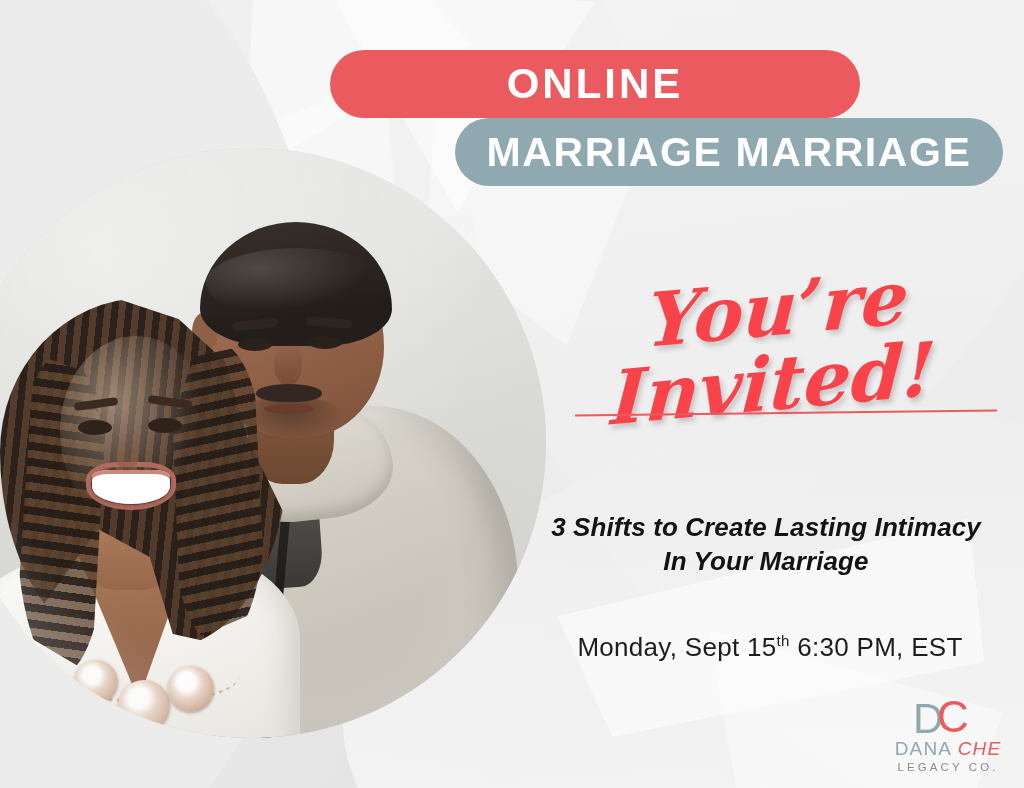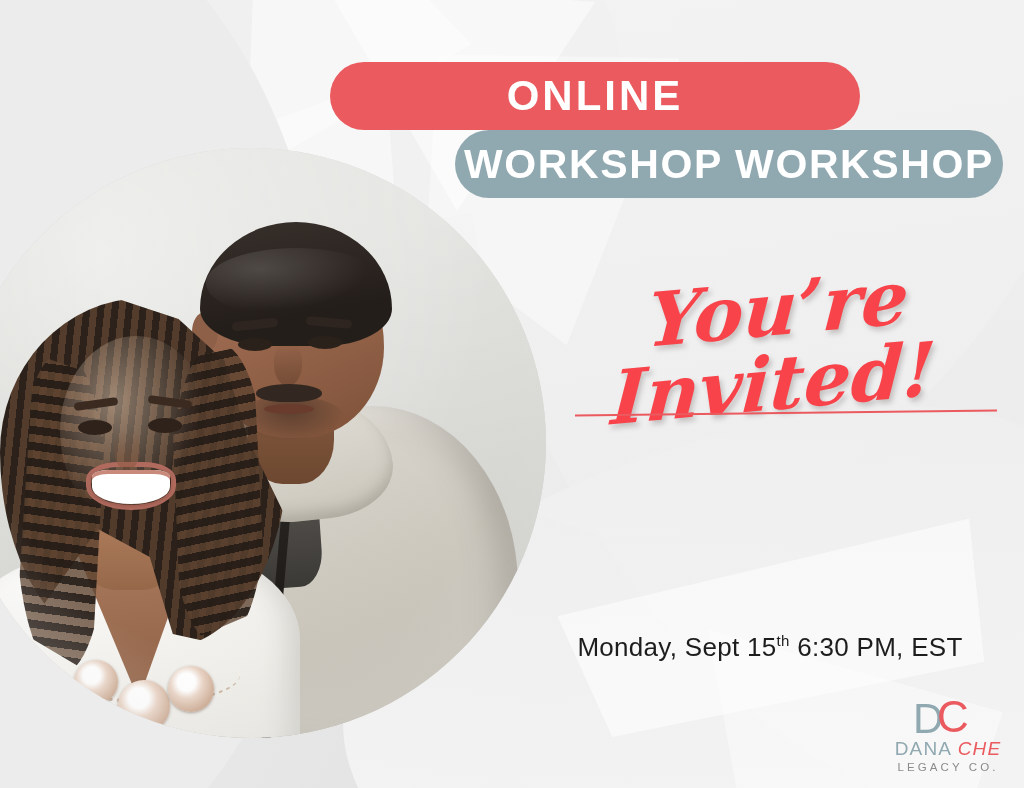--- a/index.html
+++ b/index.html
@@ -289,21 +289,20 @@
     position: absolute;
     display: flex;
     align-items: center;
     justify-content: center;
     border-radius: 40px;
     color: #ffffff;
     font-weight: bold;
     letter-spacing: 1.5px;
     white-space: nowrap;
     z-index: 20;
-    margin-top: 12px;
   }
   .pill-online {
     left: 330px; top: 50px;
     width: 530px; height: 68px;
     background: var(--coral, #ea5a5e);
     font-size: 42px;
     letter-spacing: 3px;
   }
   .pill-workshop {
     left: 455px; top: 118px;
@@ -469,24 +468,28 @@
         <div class="jewel j1"></div>
         <div class="jewel j2"></div>
         <div class="jewel j3"></div>
       </div>
 
       <div class="photo-veil"></div>
     </div>
   </div>
 
   <div class="pill pill-online">ONLINE</div>
-  <div class="pill pill-workshop">WORKSHOP WORKSHOP</div>
+  <div class="pill pill-workshop">MARRIAGE MARRIAGE</div>
 
   <div class="invited">You’re Invited!</div>
   <div class="rule"></div>
+  <div class="subhead">
+    <span>3 Shifts to Create Lasting Intimacy</span><br>
+    <span>In Your Marriage</span>
+  </div>
   <div class="datetime">
     <span>Monday, Sept 15</span><sup>th</sup><span> 6:30 PM, EST</span>
   </div>
 
   <div class="logo">
     <div class="logo-mark">
       <span class="mark-d">D</span>
       <span class="mark-c">C</span>
     </div>
     <div class="logo-name">

